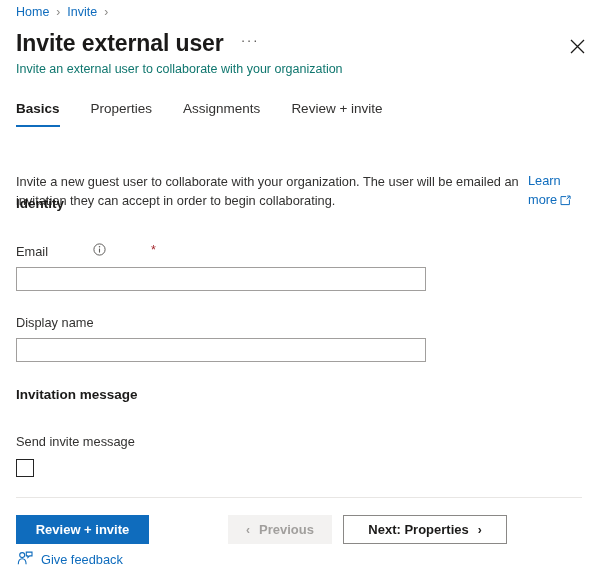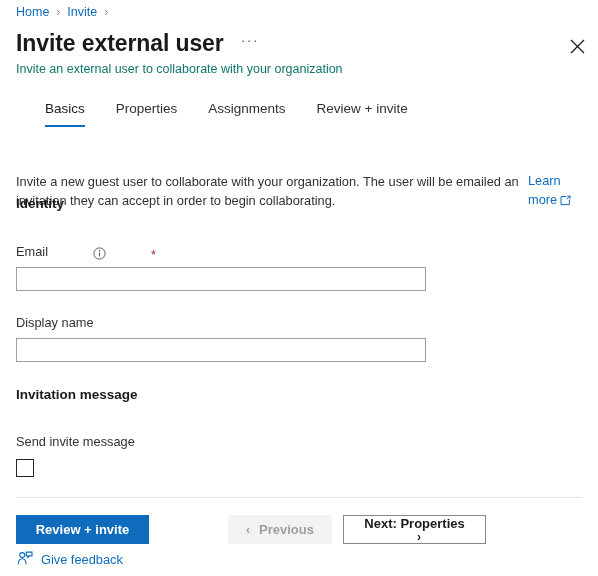--- a/index.html
+++ b/index.html
@@ -95,23 +95,22 @@
     position: relative;
     font-size: 13.5px;
     line-height: 19px;
     color: #323130;
     padding: 0 0 9px 0;
     margin-right: 31px;
     cursor: pointer;
     white-space: nowrap;
   }
   .tab.active {
-    font-weight: 400;
-    color: #1b1a19;
-    margin-left: 29px;
+    font-weight: 700;
+    color: #1b1a19;
   }
   .tab.active::after {
     content: "";
     position: absolute;
     left: 0;
     right: 0;
     bottom: 0;
     height: 2px;
     background: #0f6cbd;
   }
@@ -158,21 +157,21 @@
   #invitation-head { top: 385px; }
 
   
   .field-label {
     position: absolute;
     left: 16px;
     font-size: 12.8px;
     line-height: 17px;
     color: #323130;
     display: flex;
-    align-items: flex-end;
+    align-items: flex-start;
     gap: 40px;
   }
   #email-label { top: 243px; }
   #display-name-label { top: 314px; }
   #send-invite-label { top: 433px; }
 
   .info-icon {
     display: inline-flex;
     margin-left: 5px;
     vertical-align: middle;
@@ -253,25 +252,24 @@
   }
   .btn-disabled {
     left: 228px;
     width: 104px;
     background: #f3f2f1;
     color: #a19f9d;
     cursor: default;
   }
   .btn-secondary {
     left: 343px;
-    width: 143px;
+    width: 164px;
     background: #ffffff;
     color: #1b1a19;
     border: 1px solid #8a8886;
-    flex-direction: column;
   }
   .chev {
     font-size: 12px;
     font-weight: 700;
     line-height: 1;
   }
   .chev-left { margin-right: 9px; }
   .chev-right { margin-left: 9px; color: #1b1a19; }
 
   .feedback {

